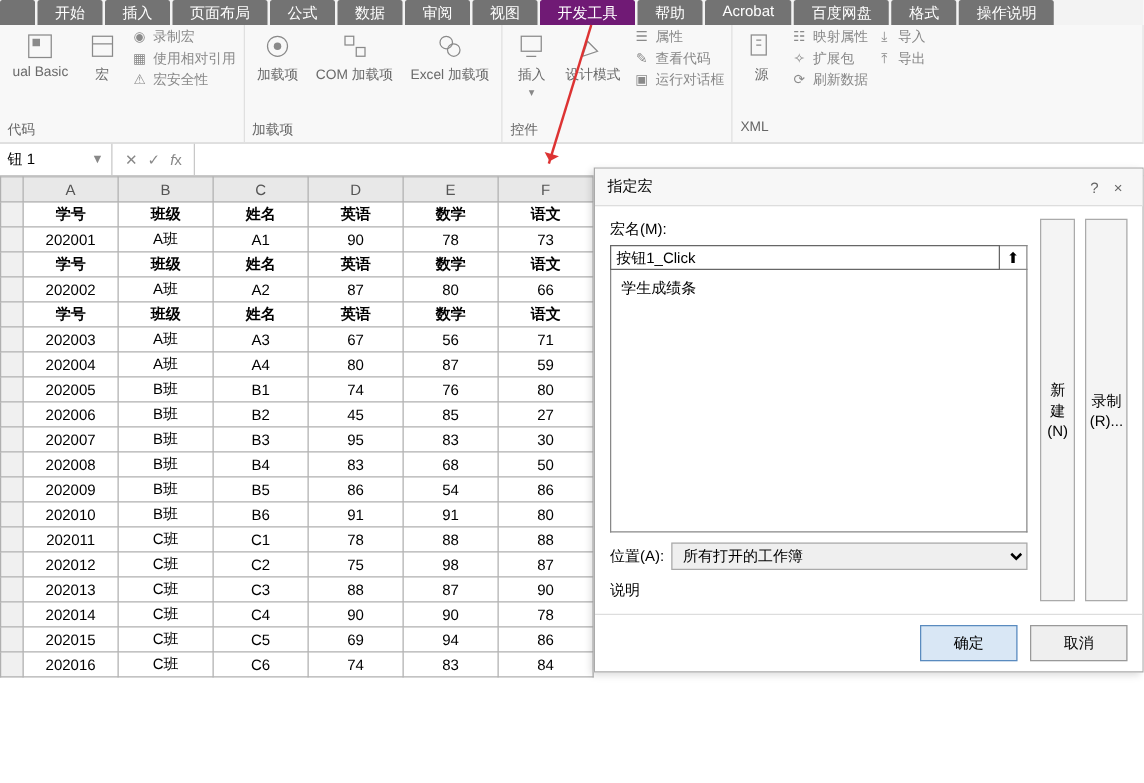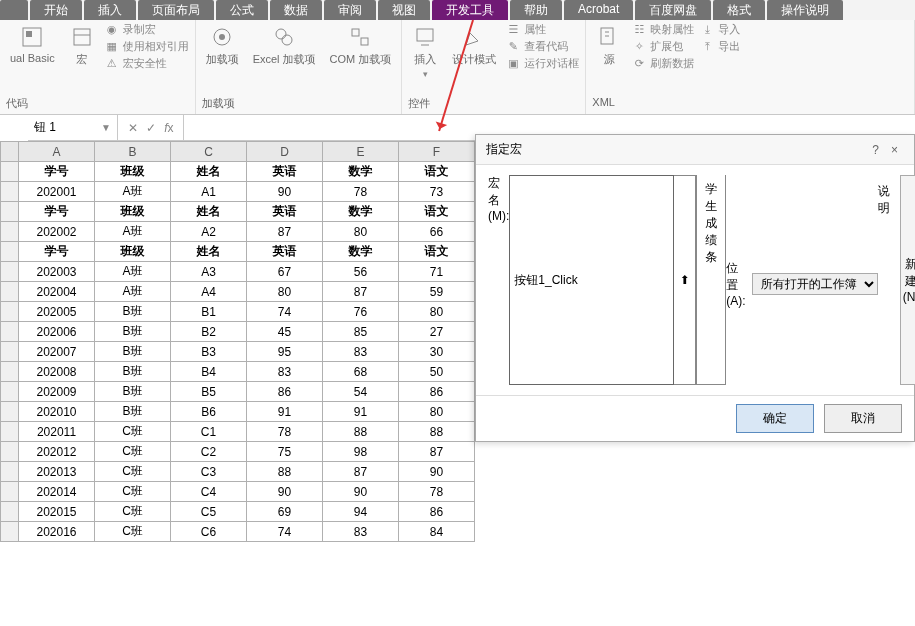--- a/index.html
+++ b/index.html
@@ -16,42 +16,42 @@
 .ribbon-group-items { flex: 1; display: flex; align-items: flex-start; gap: 6px; }
 .ribbon-group-label { font-size: 11px; color: #666; text-align: left; height: 16px; }
 .rbtn { display: flex; flex-direction: column; align-items: center; gap: 2px; font-size: 11px; color: #6a6a6a; padding: 2px 4px; cursor: default; }
 .rbtn .ico { width: 26px; height: 26px; display: flex; align-items: center; justify-content: center; color: #8a8a8a; }
 .rbtn .ico svg { width: 24px; height: 24px; }
 .small-list { display: flex; flex-direction: column; gap: 2px; font-size: 11px; color: #888; }
 .small-list .row { display: flex; align-items: center; gap: 4px; white-space: nowrap; }
 .small-list .row .gly { width: 14px; height: 14px; display: inline-flex; align-items: center; justify-content: center; color: #8a8a8a; }
 
 
-.fx-bar { display: flex; align-items: center; height: 26px; border-bottom: 1px solid #c8c8c8; background: #fff; font-size: 12px; margin-left: 28px; }
+.fx-bar { display: flex; align-items: center; height: 26px; border-bottom: 1px solid #c8c8c8; background: #fff; font-size: 12px; }
 .namebox { width: 90px; padding: 0 6px; border-right: 1px solid #c8c8c8; height: 100%; display: flex; align-items: center; }
 .namebox .dd { margin-left: auto; color: #888; font-size: 10px; }
 .fx-tools { display: flex; align-items: center; gap: 8px; padding: 0 10px; color: #888; border-right: 1px solid #c8c8c8; height: 100%; }
 .fx-input { flex: 1; padding: 0 6px; }
 
 
 .sheet-wrap { position: relative; }
 .sheet { border-collapse: collapse; font-size: 12px; }
 .sheet th, .sheet td { border: 1px solid #b0b0b0; text-align: center; height: 20px; padding: 0 4px; }
 .sheet thead th { background: #e8e8e8; font-weight: normal; color: #555; }
 .sheet .hdr td { font-weight: bold; }
 .col-rh { width: 18px; background: #f0f0f0; color: #888; font-size: 10px; }
 .col-a { width: 76px;} .col-b{width:76px;} .col-c{width:76px;} .col-d{width:76px;} .col-e{width:76px;} .col-f{width:76px;}
 
 
 .dialog { position: absolute; right: 0; top: 134px; width: 440px; background: #fff; border: 1px solid #aaa; box-shadow: -2px 2px 6px rgba(0,0,0,.15); font-size: 12px; }
 .dlg-title { display: flex; align-items: center; padding: 6px 10px; border-bottom: 1px solid #ddd; background: #f7f7f7; }
 .dlg-title .help { margin-left: auto; color: #666; padding: 0 6px; }
 .dlg-title .close { color: #666; padding: 0 6px; }
 .dlg-body { padding: 10px 12px; display: flex; gap: 10px; }
-.dlg-left { flex: 1; display: flex; }
+.dlg-left { flex: 1; display: flex; flex-direction: column; }
 .label { margin-bottom: 4px; }
 .macro-name-row { display: flex; }
 .macro-name-row input { flex: 1; border: 1px solid #666; padding: 2px 4px; font-size: 12px; outline: none; }
 .macro-name-row .upbtn { width: 22px; border: 1px solid #888; border-left: none; display: flex; align-items: center; justify-content: center; }
 .macro-list { border: 1px solid #888; border-top: none; height: 210px; padding: 4px; overflow: auto; }
 .macro-list .item { padding: 2px 4px; }
 .loc-row { display: flex; align-items: center; gap: 6px; margin-top: 8px; }
 .loc-row select { flex: 1; border: 1px solid #aaa; padding: 2px 4px; font-size: 12px; }
 .desc-row { margin-top: 8px; }
 .dlg-right { width: 70px; display: flex; flex-direction: row; gap: 8px; }
@@ -134,34 +134,34 @@
             <svg viewBox="0 0 24 24">
               <circle cx="12" cy="12" r="8" fill="none" stroke="currentColor"></circle>
               <circle cx="12" cy="12" r="3" fill="currentColor"></circle>
             </svg>
           </span>
           <span>加载项</span>
         </div>
       <div class="rbtn">
           <span class="ico">
             <svg viewBox="0 0 24 24">
+              <rect x="4" y="4" width="7" height="7" fill="none" stroke="currentColor"></rect>
+              <rect x="13" y="13" width="7" height="7" fill="none" stroke="currentColor"></rect>
+            </svg>
+          </span>
+          <span>COM 加载项</span>
+        </div>
+      <div class="rbtn">
+          <span class="ico">
+            <svg viewBox="0 0 24 24">
               <circle cx="9" cy="9" r="5" fill="none" stroke="currentColor"></circle>
               <circle cx="15" cy="15" r="5" fill="none" stroke="currentColor"></circle>
             </svg>
           </span>
           <span>Excel 加载项</span>
-        </div>
-      <div class="rbtn">
-          <span class="ico">
-            <svg viewBox="0 0 24 24">
-              <rect x="4" y="4" width="7" height="7" fill="none" stroke="currentColor"></rect>
-              <rect x="13" y="13" width="7" height="7" fill="none" stroke="currentColor"></rect>
-            </svg>
-          </span>
-          <span>COM 加载项</span>
         </div>
     </div>
     <div class="ribbon-group-label">加载项</div>
   </div>
 
   <div class="ribbon-group">
     <div class="ribbon-group-items">
       <div class="rbtn">
           <span class="ico">
             <svg viewBox="0 0 24 24">

